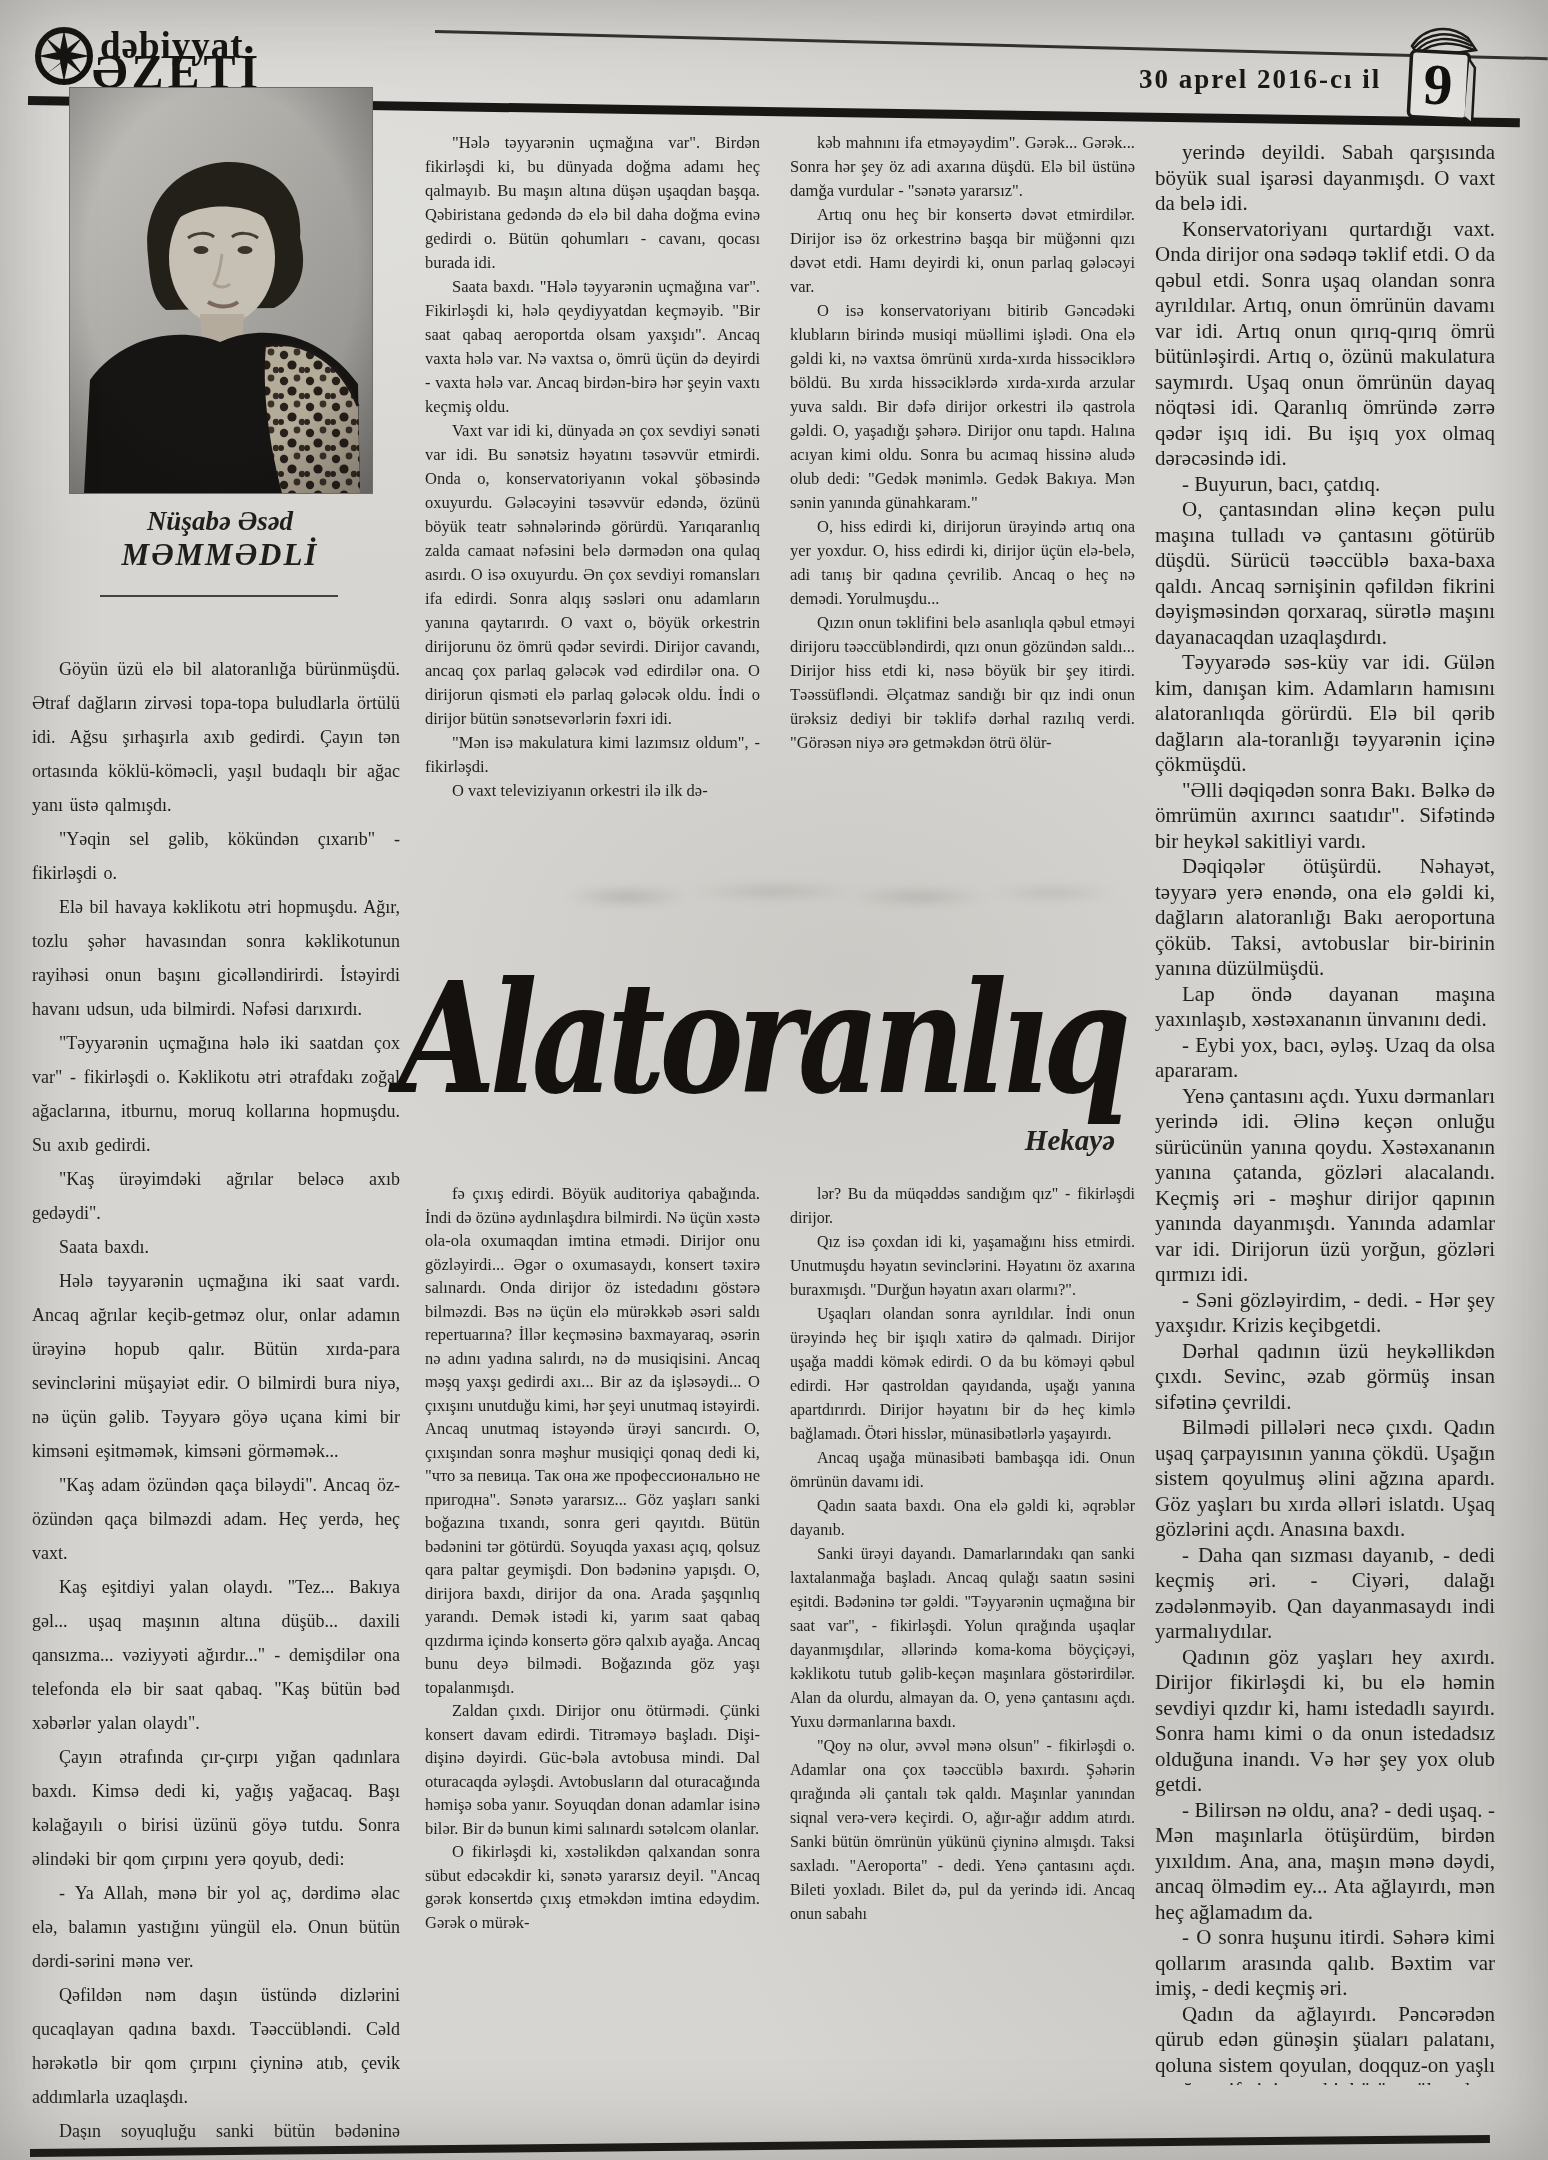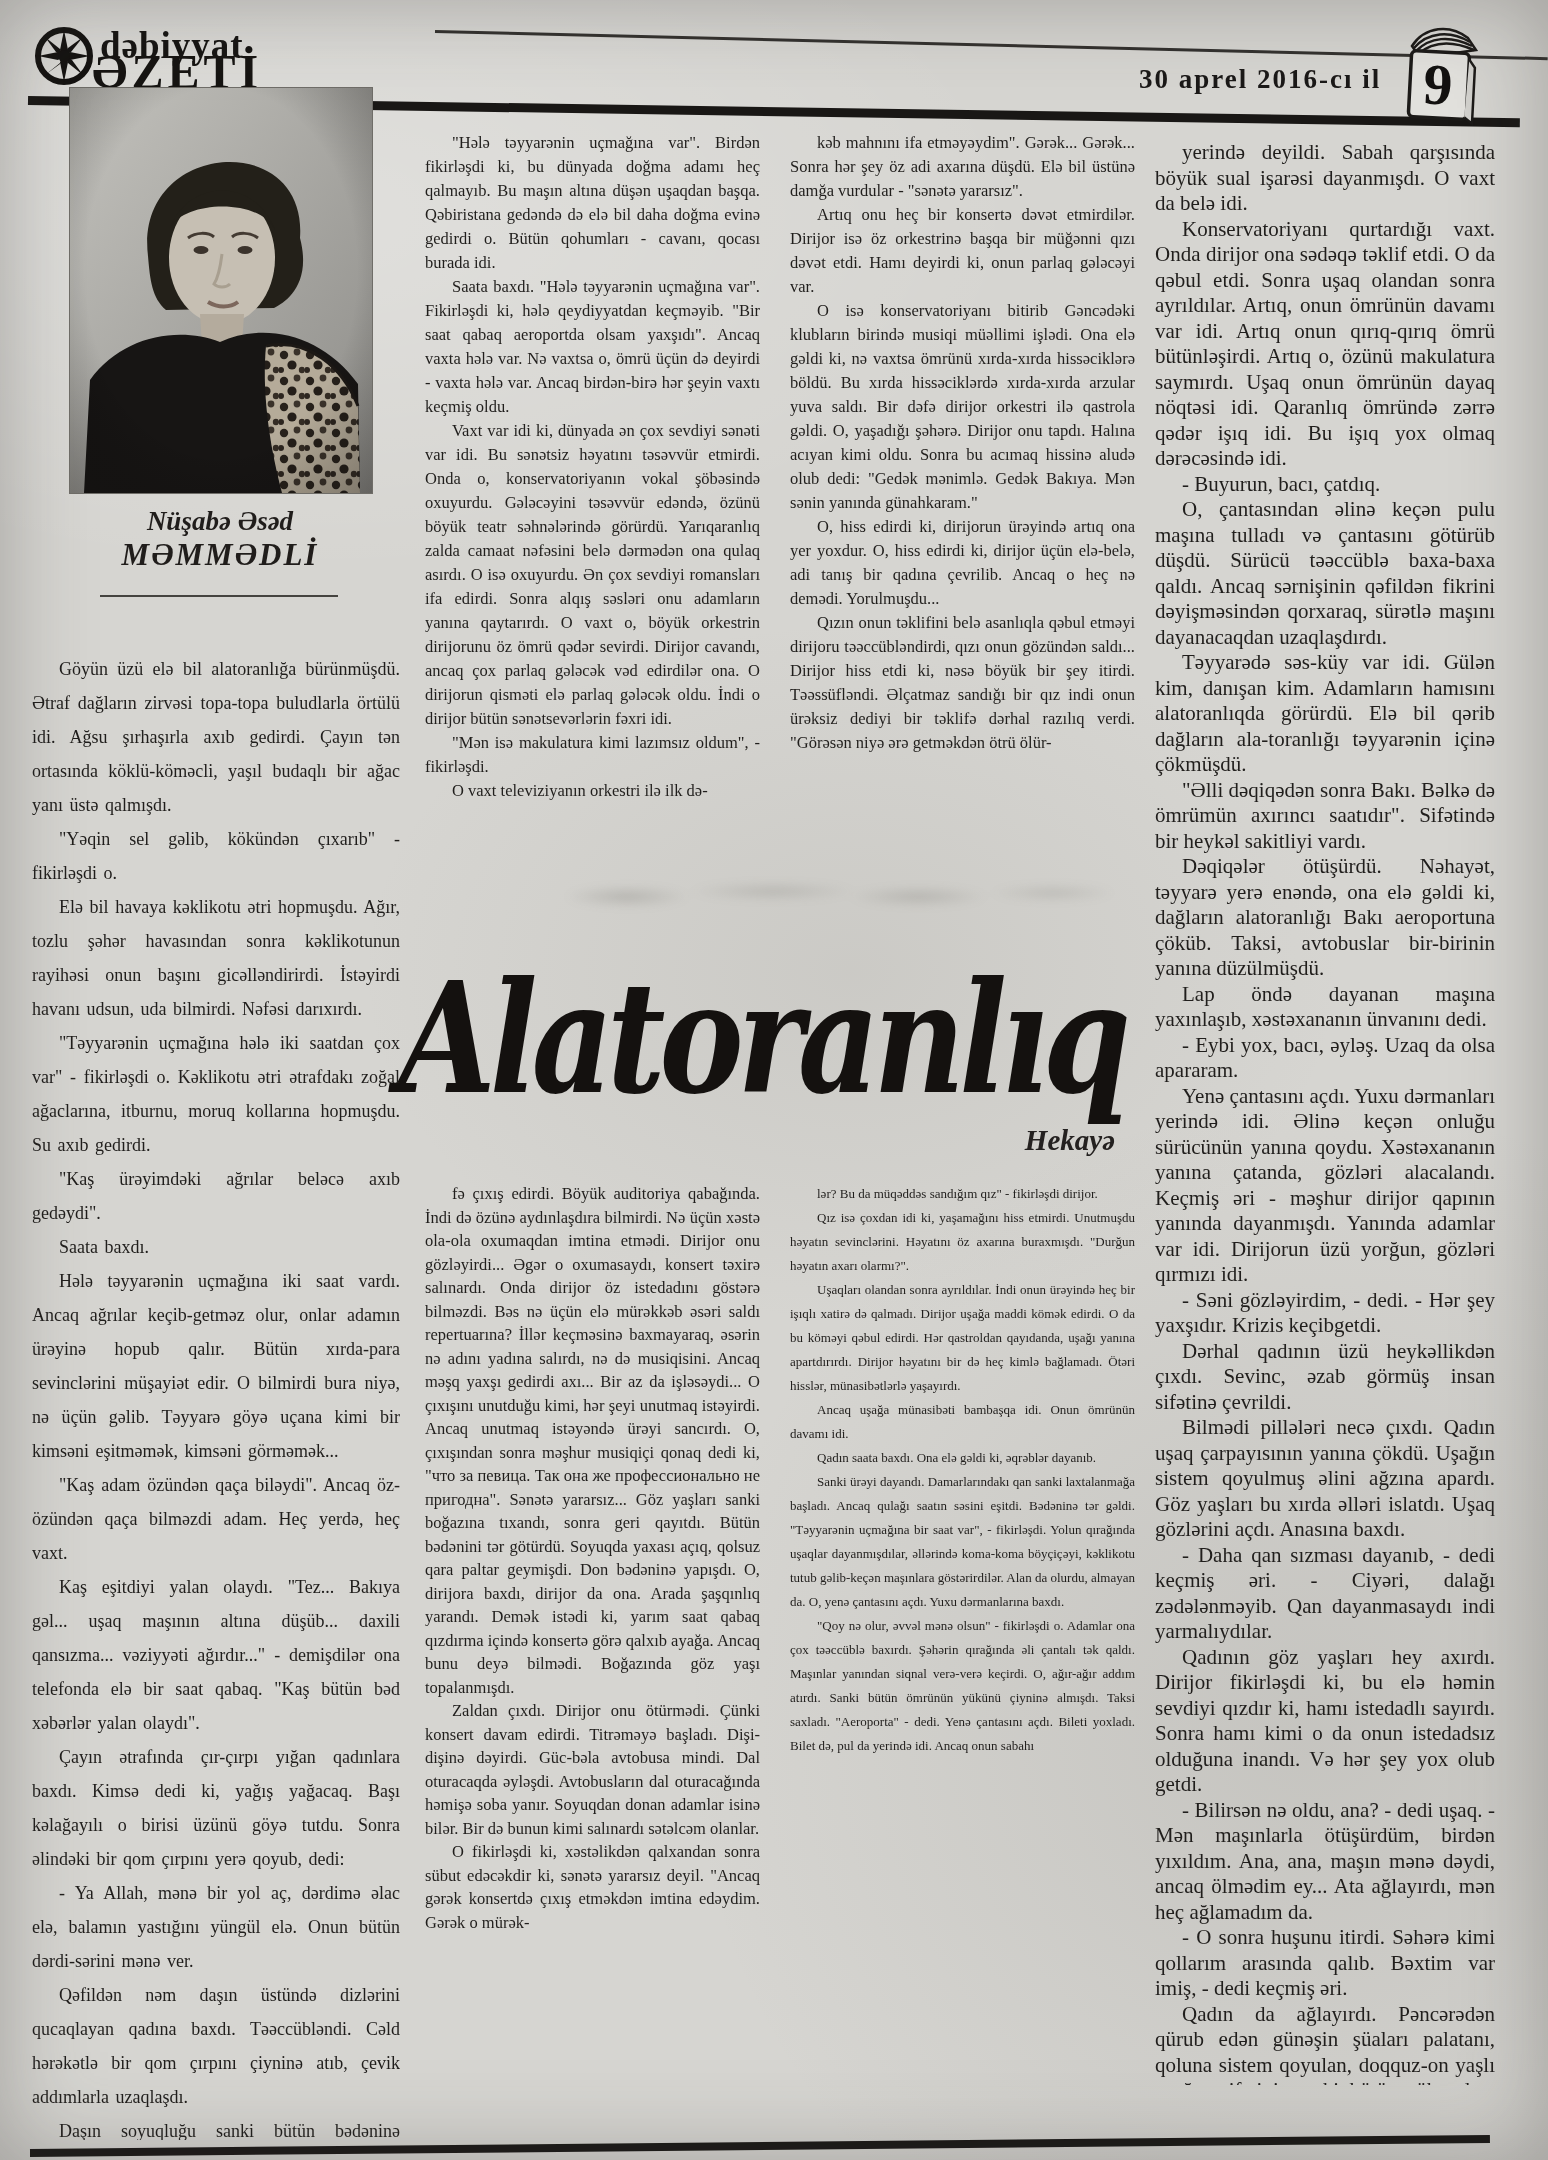--- a/index.html
+++ b/index.html
@@ -52,21 +52,21 @@
       radial-gradient(100px 15px at 64% 55%, rgba(110,108,102,.5), rgba(0,0,0,0) 70%),
       radial-gradient(90px 13px at 88% 48%, rgba(110,108,102,.4), rgba(0,0,0,0) 70%);}
 
   
   .col{position:absolute;text-align:justify;color:#201e1c;overflow:hidden;}
   .col p{margin:0;text-indent:27px;}
   .c-1{left:32px;top:652px;width:368px;height:1488px;font-size:18px;line-height:34px;word-spacing:2px;}
   .c-2t{left:425px;top:131px;width:335px;height:802px;font-size:16.5px;line-height:24px;}
   .c-2b{left:425px;top:1182px;width:335px;height:958px;font-size:16.5px;line-height:23.5px;}
   .c-3t{left:790px;top:131px;width:345px;height:792px;font-size:16.5px;line-height:24px;}
-  .c-3b{left:790px;top:1182px;width:345px;height:958px;font-size:13px;line-height:24px;}
+  .c-3b{left:790px;top:1182px;width:345px;height:958px;font-size:16px;line-height:24px;}
   .c-4{left:1155px;top:140px;width:340px;height:1945px;font-size:21px;line-height:25.5px;}
 </style>
 </head>
 <body>
 
 <div class="page">
 
   <div class="logo">
     <span class="emblem">
       <svg width="64" height="64" viewBox="0 0 64 64">

